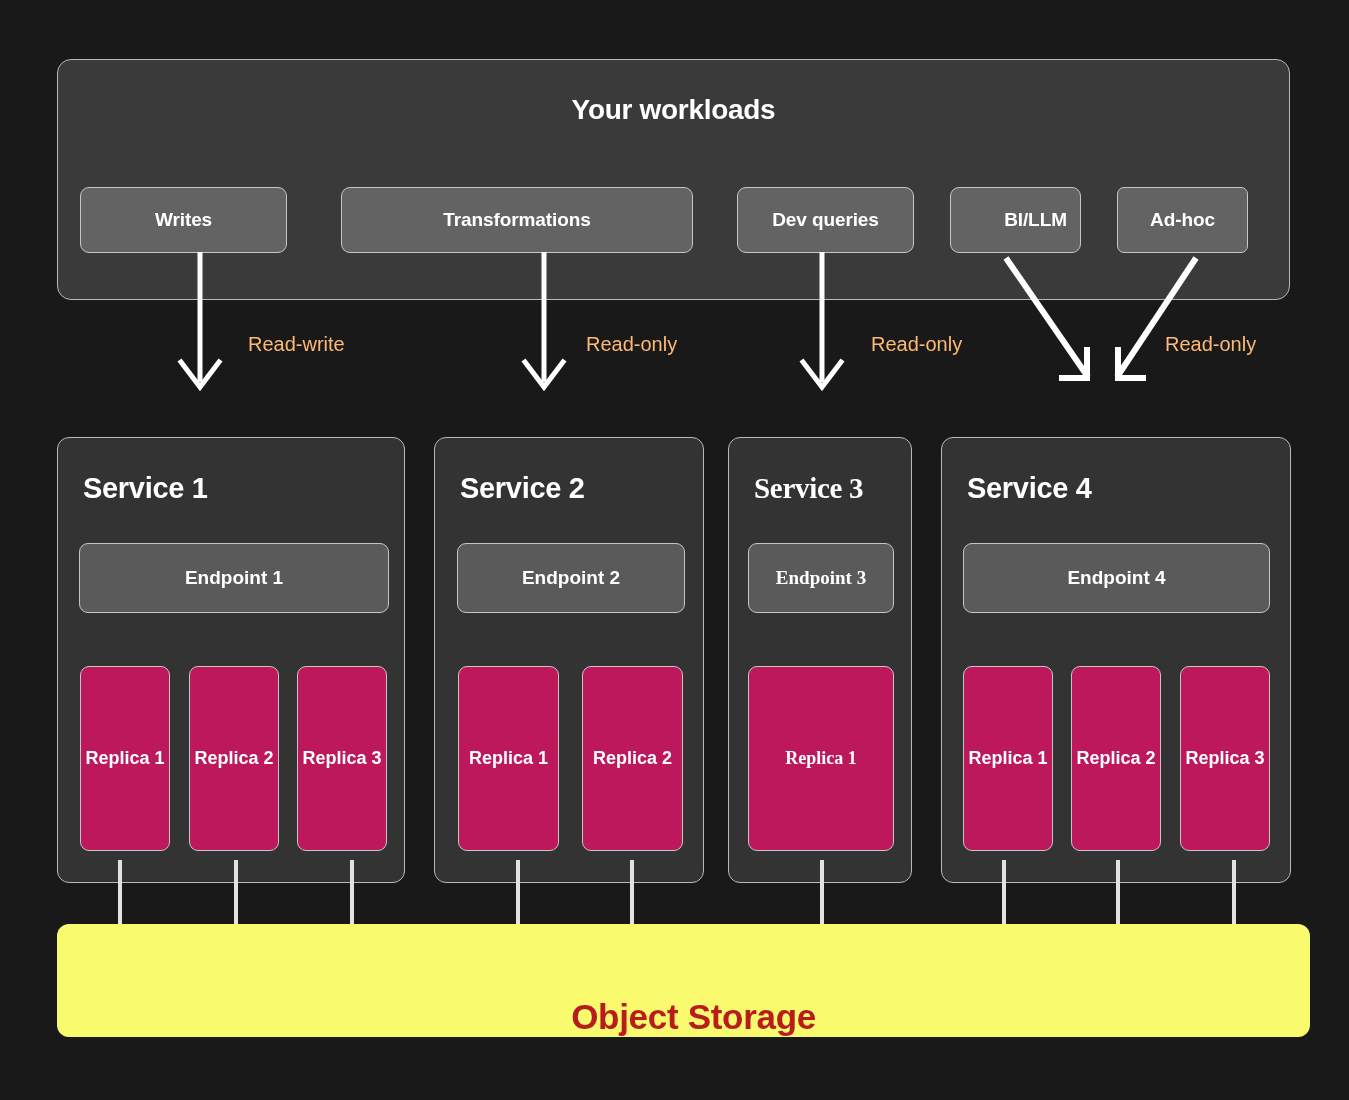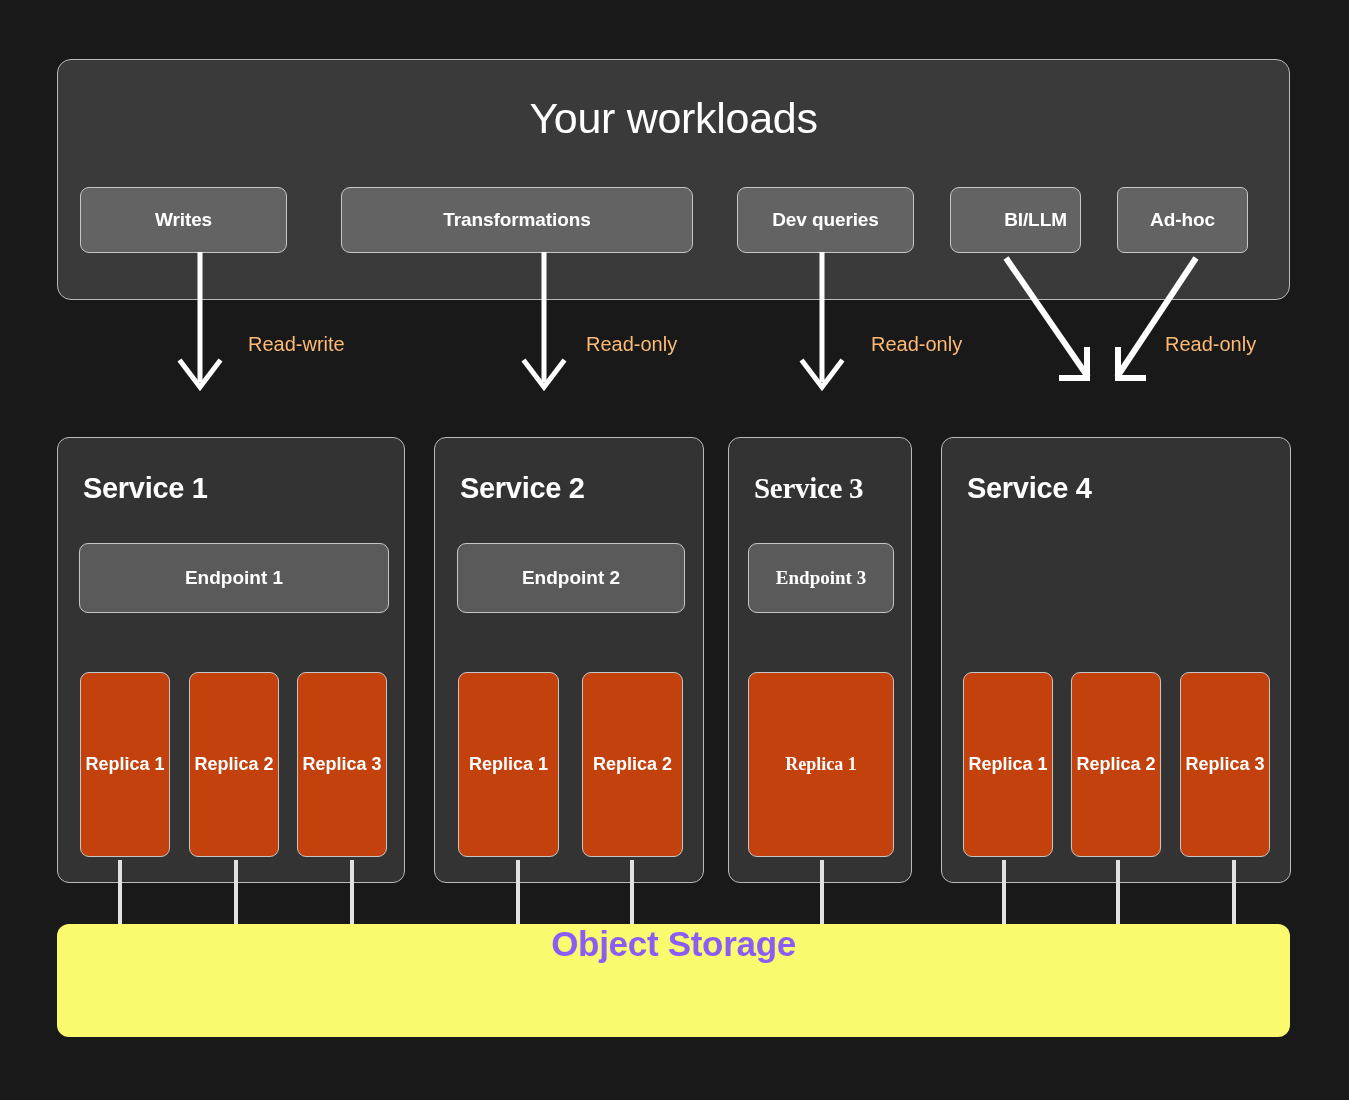--- a/index.html
+++ b/index.html
@@ -17,21 +17,21 @@
     position:absolute;left:57px;top:59px;width:1233px;height:241px;
     background:#3a3a3a;
     border:1px solid #b9b9b9;
     border-radius:14px;
     box-sizing:border-box;
   }
   .workloads-title{
     position:absolute;left:0;top:34px;width:100%;
     text-align:center;
     color:#ffffff;
-    font-size:43px;font-weight:normal;
+    font-size:28px;font-weight:bold;
     letter-spacing:-0.3px;
   }
   .wl-chip{
     position:absolute;top:127px;height:66px;
     background:#636363;
     border:1px solid #c6c6c6;
     border-radius:9px;
     box-sizing:border-box;
     display:flex;align-items:center;justify-content:center;
     color:#ffffff;font-size:19px;font-weight:bold;
@@ -63,44 +63,45 @@
   .endpoint-box{
     position:absolute;top:105px;height:70px;
     background:#5a5a5a;
     border:1px solid #c6c6c6;
     border-radius:9px;
     box-sizing:border-box;
     display:flex;align-items:center;justify-content:center;
     color:#ffffff;font-size:19px;font-weight:bold;
   }
   .replica-box{
-    position:absolute;top:234px;height:185px;
-    background:#c2410c;
+    position:absolute;top:228px;height:185px;
+    background:#be185d;
     border:1px solid #c6c6c6;
     border-radius:9px;
     box-sizing:border-box;
     display:flex;align-items:center;justify-content:center;
     color:#ffffff;font-size:18px;font-weight:bold;
     white-space:nowrap;
   }
 
   
   .connector{
     position:absolute;width:4px;background:#e2e2e2;
     top:860px;height:68px;
   }
 
   
   .object-storage{
     position:absolute;left:57px;top:924px;width:1233px;height:113px;
     background:#F9FA6E;
     border-radius:12px;
-    display:flex;align-items:flex-start;justify-content:center;
-    color:#8b5cf6;font-size:35px;font-weight:bold;
+    display:flex;align-items:flex-end;justify-content:center;
+    color:#b91c1c;font-size:35px;font-weight:bold;
     letter-spacing:-0.3px;
+    padding-left:20px;
   }
 
   svg.arrows{position:absolute;left:0;top:0;width:1349px;height:1100px;pointer-events:none;}
 </style>
 </head>
 <body>
 
 <div id="stage">
 
   <div class="workloads-panel">
@@ -163,20 +164,21 @@
         <div class="replica-box" style="left: 23px; width: 101px;">Replica 1</div>
         <div class="replica-box" style="left: 147px; width: 101px;">Replica 2</div>
       </div>
       <div class="service-box" style="left: 728px; width: 184px; height: 446px; font-family: Liberation Serif, serif;">
         <div class="service-title">Service 3</div>
         <div class="endpoint-box" style="left: 19px; width: 146px;">Endpoint 3</div>
         <div class="replica-box" style="left: 19px; width: 146px;">Replica 1</div>
       </div>
       <div class="service-box" style="left: 941px; width: 350px; height: 446px;">
         <div class="service-title">Service 4</div>
+        <div class="endpoint-box" style="left: 21px; width: 307px;">Endpoint 4</div>
         <div class="replica-box" style="left: 21px; width: 90px;">Replica 1</div>
         <div class="replica-box" style="left: 129px; width: 90px;">Replica 2</div>
         <div class="replica-box" style="left: 238px; width: 90px;">Replica 3</div>
       </div>
     </div>
 
   <div id="connectors-host">
       <div class="connector" style="left: 118px;"></div>
       <div class="connector" style="left: 234px;"></div>
       <div class="connector" style="left: 350px;"></div>

